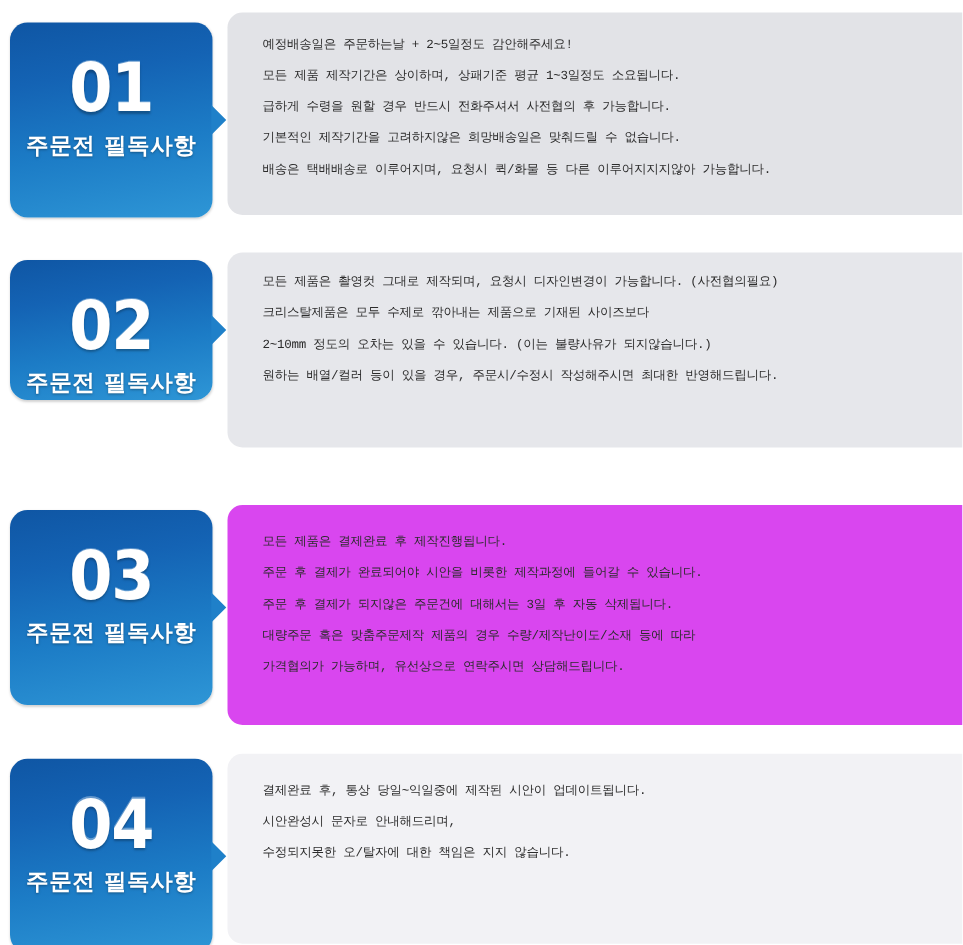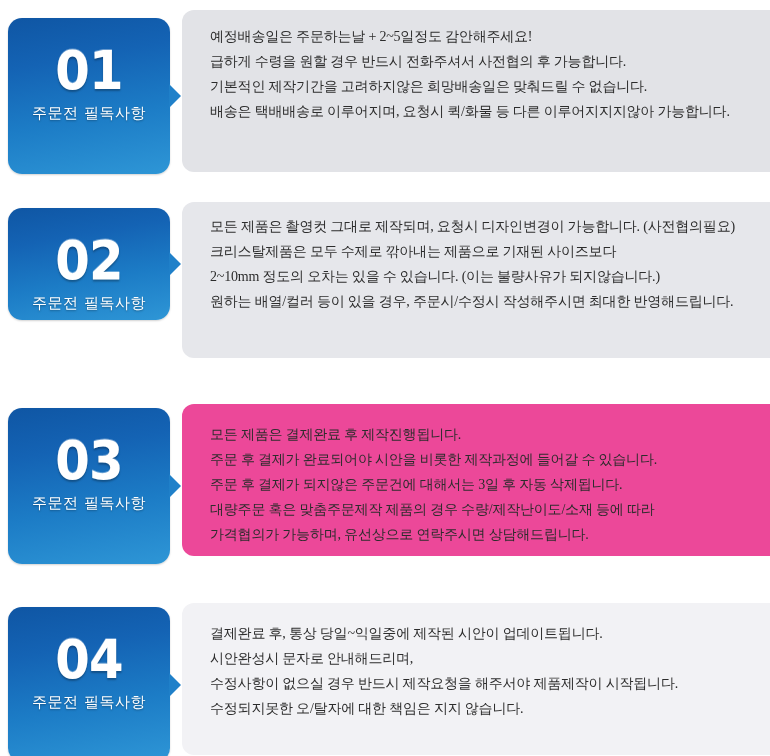--- a/index.html
+++ b/index.html
@@ -77,60 +77,60 @@
     transform: scaleX(0.92);
   }
 
   .badge-label {
     position: absolute;
     left: 0;
     right: 0;
     text-align: center;
     top: 86px;
     font-family: "DejaVu Sans", sans-serif;
-    font-size: 15px;
-    font-weight: normal;
+    font-size: 18px;
+    font-weight: bold;
     color: #ffffff;
     letter-spacing: 0.5px;
     text-shadow: 0 1px 2px rgba(0,0,0,0.35);
   }
 
   
   .panel {
     position: absolute;
     left: 182px;
     top: 0;
     width: 588px;
     box-sizing: border-box;
     background: #e3e4e8;
     border-radius: 12px 0 0 12px;
     padding: 18px 20px 18px 28px;
     z-index: 1;
   }
   .panel-line {
-    font-family: Liberation Serif, serif;
-    font-size: 14px;
+    font-family: Liberation Mono, monospace;
+    font-size: 10px;
     line-height: 25px;
     color: #2c2c2c;
     white-space: nowrap;
     letter-spacing: -0.2px;
   }
 
   
   #row-1 { top: 6px; }
   #row-1 .badge  { height: 156px; }
   #row-1 .panel  { height: 162px; top: 4px; background:#e2e3e7; }
 
   #row-2 { top: 196px; }
   #row-2 .badge  { height: 112px; }
   #row-2 .panel  { height: 156px; top: 6px; background:#e6e7eb; }
 
   #row-3 { top: 396px; }
   #row-3 .badge  { height: 156px; }
-  #row-3 .panel  { height: 152px; top: 8px; background:#ec4899; }
+  #row-3 .panel  { height: 176px; top: 8px; background:#d946ef; }
 
   #row-4 { top: 595px; }
   #row-4 .badge  { height: 155px; }
   #row-4 .panel  { height: 152px; top: 8px; background:#f2f2f5; }
 
   #row-1 .panel { padding-top: 14px; }
   #row-2 .panel { padding-top: 12px; }
   #row-3 .panel { padding-top: 18px; }
   #row-4 .panel { padding-top: 18px; }
 </style>
@@ -142,20 +142,21 @@
   <div class="notice-row" id="row-1">
     <div class="badge">
       <div class="badge-inner">
         <div class="badge-number">01</div>
         <div class="badge-label">주문전 필독사항</div>
       </div>
       <div class="badge-arrow"></div>
     </div>
     <div class="panel">
       <div class="panel-line">예정배송일은 주문하는날 + 2~5일정도 감안해주세요!</div>
+      <div class="panel-line">모든 제품 제작기간은 상이하며, 상패기준 평균 1~3일정도 소요됩니다.</div>
       <div class="panel-line">급하게 수령을 원할 경우 반드시 전화주셔서 사전협의 후 가능합니다.</div>
       <div class="panel-line">기본적인 제작기간을 고려하지않은 희망배송일은 맞춰드릴 수 없습니다.</div>
       <div class="panel-line">배송은 택배배송로 이루어지며, 요청시 퀵/화물 등 다른 이루어지지지않아 가능합니다.</div>
     </div>
   </div>
 
   <div class="notice-row" id="row-2">
     <div class="badge">
       <div class="badge-inner">
         <div class="badge-number">02</div>
@@ -192,18 +193,17 @@
     <div class="badge">
       <div class="badge-inner">
         <div class="badge-number">04</div>
         <div class="badge-label">주문전 필독사항</div>
       </div>
       <div class="badge-arrow"></div>
     </div>
     <div class="panel">
       <div class="panel-line">결제완료 후, 통상 당일~익일중에 제작된 시안이 업데이트됩니다.</div>
       <div class="panel-line">시안완성시 문자로 안내해드리며,</div>
-      <div class="panel-line">수정사항이 없으실 경우 반드시 제작요청을 해주서야 제품제작이 시작됩니다.</div>
       <div class="panel-line">수정되지못한 오/탈자에 대한 책임은 지지 않습니다.</div>
     </div>
   </div>
 
 </div>
 
 </body></html>

